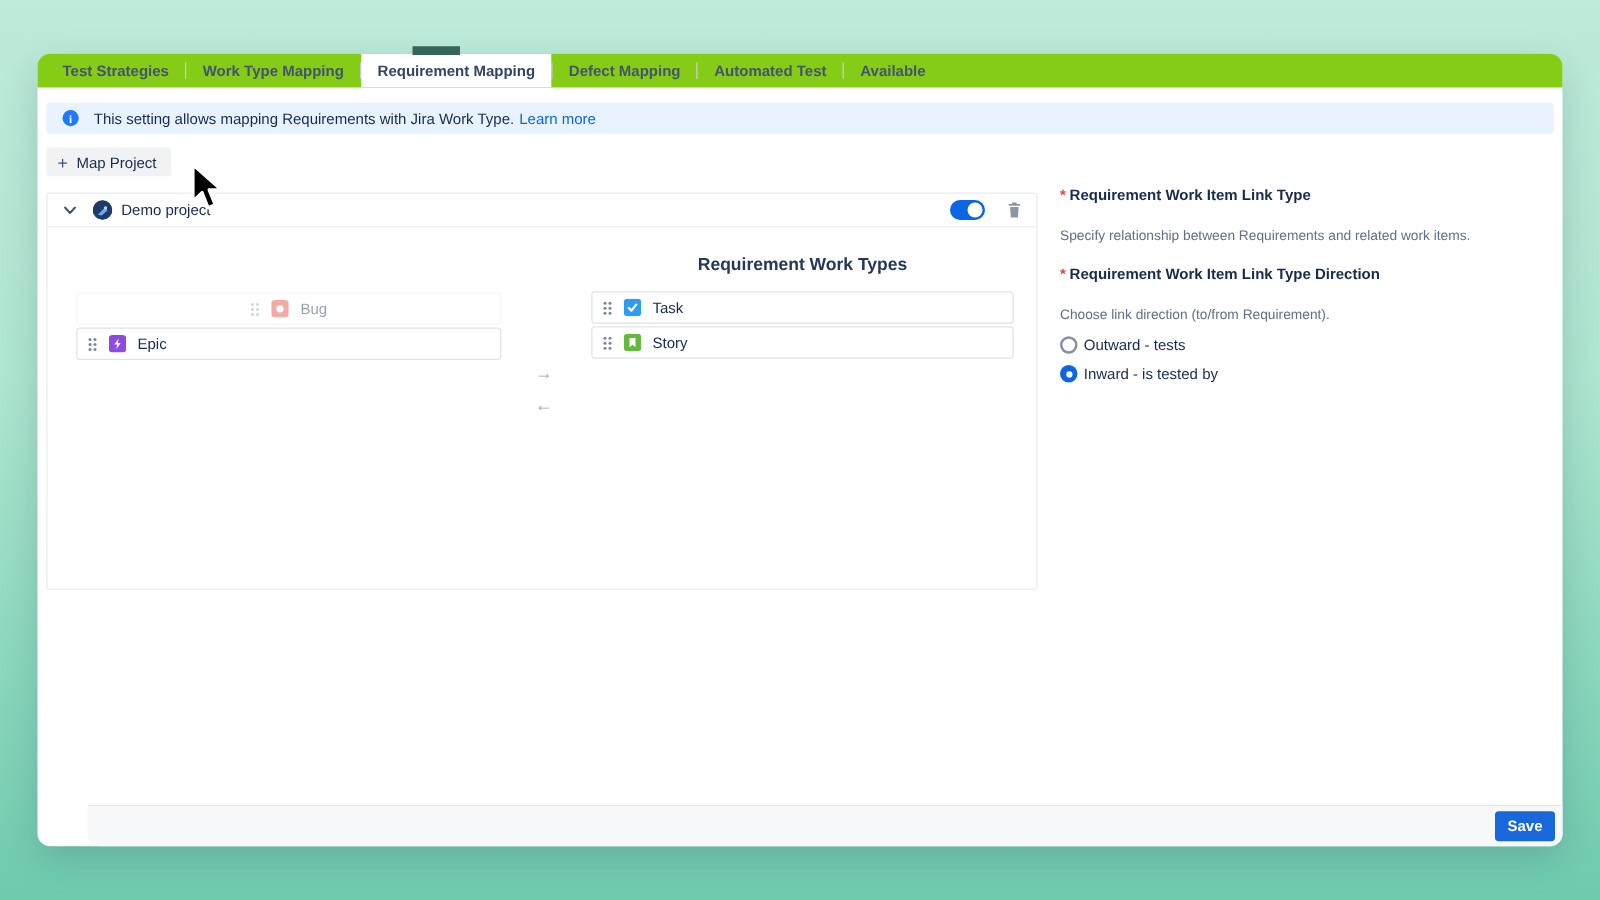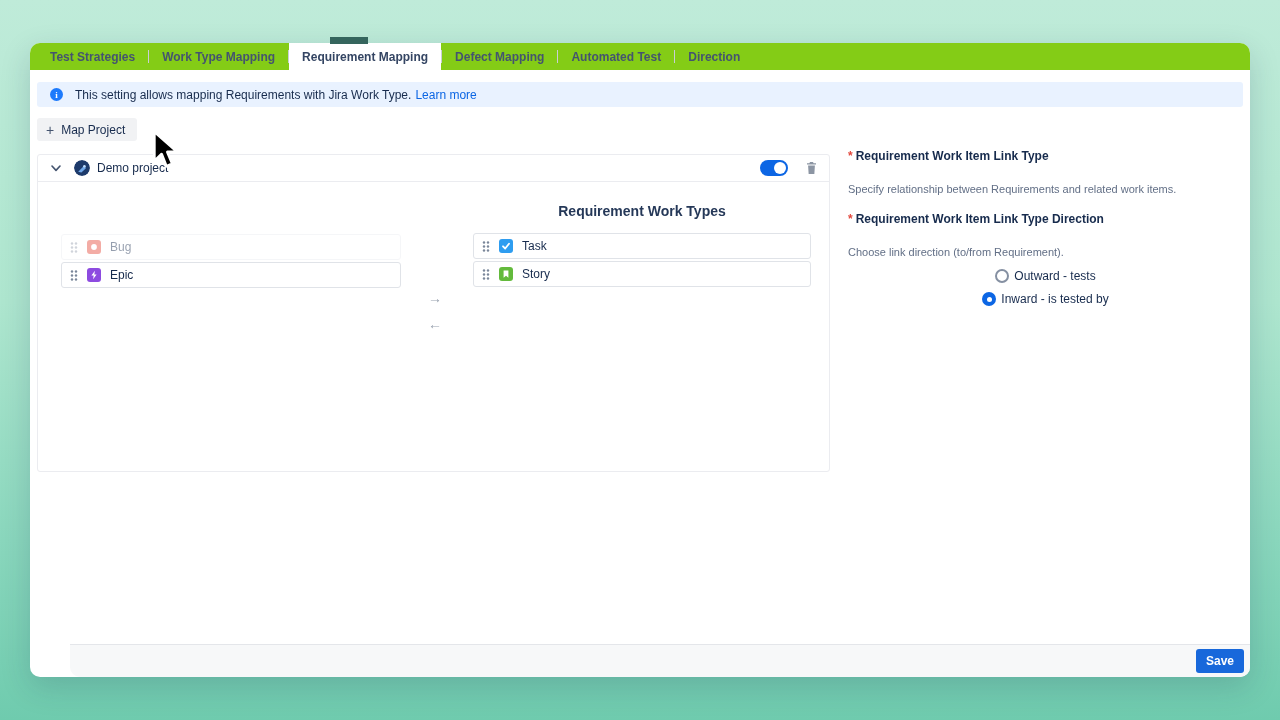--- a/index.html
+++ b/index.html
@@ -73,40 +73,40 @@
   .trash { margin-left:17px; cursor:pointer; flex:none; display:flex; }
 
   .col-title {
     position:absolute; font-size:14px; font-weight:700; color:#253858; text-align:center;
   }
   .wt-item {
     position:absolute; height:26px; background:#fff; border:1px solid #E0E3E8; border-radius:3px;
     display:flex; align-items:center; padding:0 8px; gap:9px; font-size:12px; color:#172B4D;
     cursor:grab;
   }
-  .wt-item.faded { opacity:.45; border-color:#EBECF0; }
+  .wt-item.faded { opacity:.45; border-color:#EBECF0;justify-content:center; }
   .type-ic { width:14px; height:14px; flex:none; display:flex; }
   .handle { display:flex; flex:none; }
   .mv-arrow {
     position:absolute; width:20px; text-align:center; font-size:14px; color:#9AA3B0; cursor:pointer;
     line-height:14px;
   }
 
   
   .settings { position:absolute; left:818px; top:106px; width:395px; }
   .f-label { font-size:12px; font-weight:700; color:#172B4D; }
   .req { color:#E2483D; margin-right:3px; font-weight:700; }
   .f-desc { font-size:11px; color:#626F86; margin-top:20px; }
   .select {
     margin-top:9px; height:25px; border:1px solid #B3B9C4; border-radius:3px; background:#fff;
     display:flex; align-items:center; justify-content:space-between; padding:0 10px;
     font-size:12px; color:#172B4D; cursor:pointer;
   }
   .group2 { margin-top:17px; }
-  .radio-row { display:flex; align-items:center; gap:5px; margin-top:11px; cursor:pointer;justify-content:center; }
+  .radio-row { display:flex; align-items:center; gap:5px; margin-top:11px; cursor:pointer; }
   .radio { width:14px; height:14px; border-radius:50%; border:2px solid #8590A2; background:#fff; flex:none; }
   .radio.on { border:none; background:#0C66E4; position:relative; }
   .radio.on::after {
     content:""; position:absolute; left:4.5px; top:4.5px; width:5px; height:5px; border-radius:50%; background:#fff;
   }
   .radio-label { font-size:12px; color:#172B4D; }
 
   
   .footer {
     position:absolute; left:0; right:0; bottom:0; height:33px; background:#F7F8F9;
@@ -130,21 +130,21 @@
     <div class="tab">Test Strategies</div>
     <div class="tab-sep"></div>
     <div class="tab">Work Type Mapping</div>
     <div class="tab-sep"></div>
     <div class="tab active">Requirement Mapping</div>
     <div class="tab-sep"></div>
     <div class="tab">Defect Mapping</div>
     <div class="tab-sep"></div>
     <div class="tab">Automated Test</div>
     <div class="tab-sep"></div>
-    <div class="tab">Direction</div>
+    <div class="tab">Available</div>
   </div>
 
   <div class="banner">
     <span class="info-icon">i</span>
     <span>This setting allows mapping Requirements with Jira Work Type.</span>
     <a>Learn more</a>
   </div>
 
   <button class="map-btn">
     <span class="plus">+</span>

